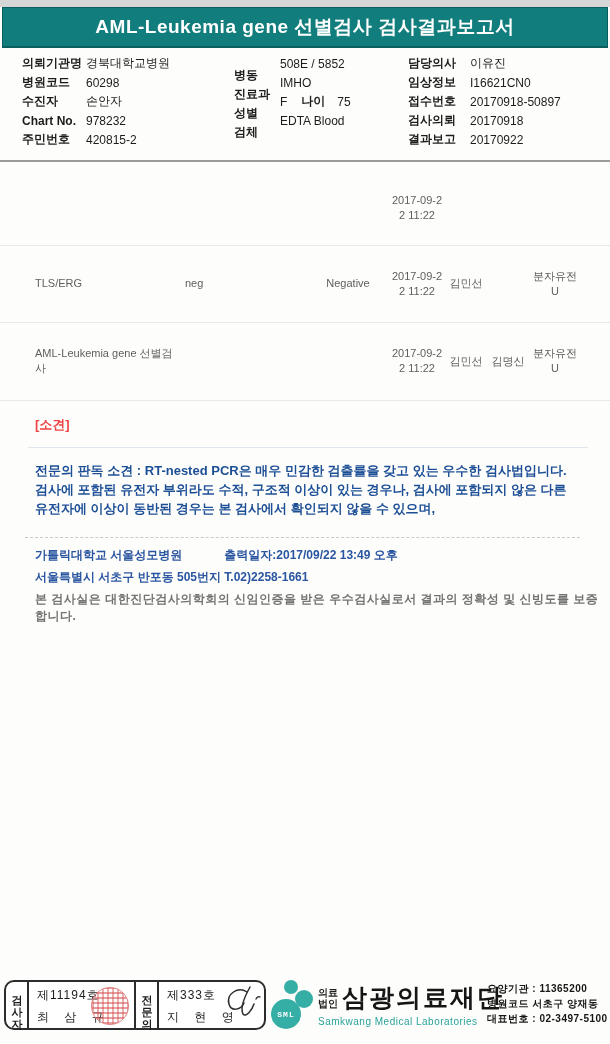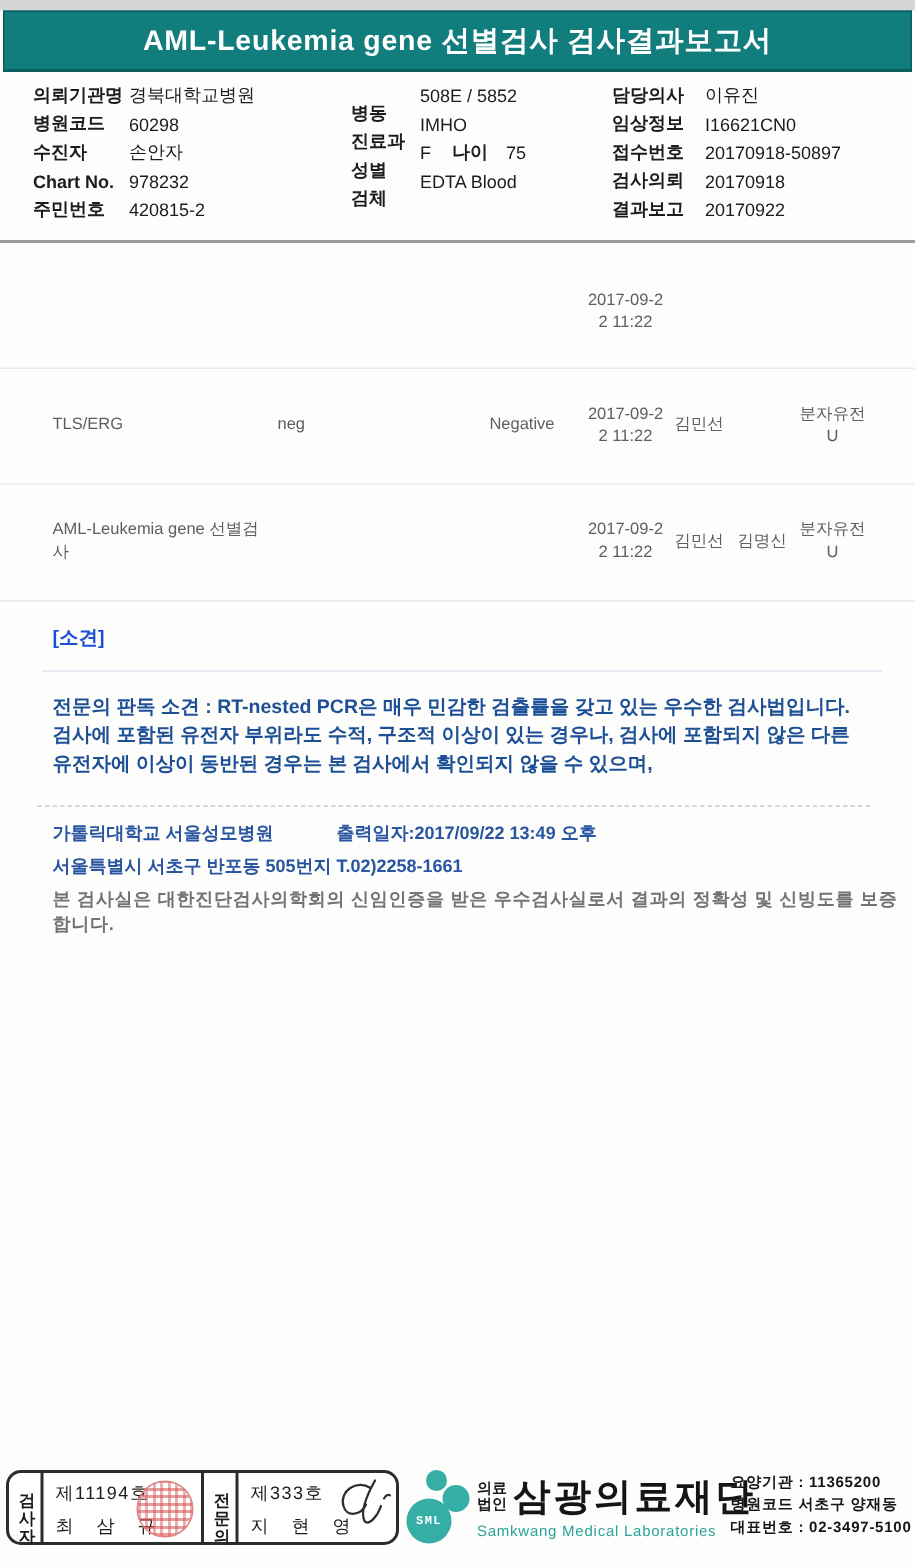--- a/index.html
+++ b/index.html
@@ -45,21 +45,21 @@
   }
   .c-name{left:35px;width:142px;text-align:left;}
   .c-result{left:185px;width:95px;text-align:left;}
   .c-flag{left:322px;width:52px;text-align:center;}
   .c-date{left:390px;width:54px;text-align:center;}
   .c-s1{left:447px;width:38px;text-align:center;}
   .c-s2{left:489px;width:38px;text-align:center;}
   .c-dept{left:532px;width:46px;text-align:center;}
 
   
-  .opinion-header{position:absolute;left:35px;top:416px;font-size:13px;font-weight:bold;color:#1d4ed8;}
+  .opinion-header{position:absolute;left:35px;top:416px;font-size:13px;font-weight:bold;color:#ef4444;}
   .opinion-rule{position:absolute;top:447px;left:28px;width:560px;border-top:1px solid #dfe6ee;}
   .opinion-body{position:absolute;left:35px;top:461px;width:552px;font-size:13px;font-weight:bold;color:#1d4f96;}
   .opinion-body div{line-height:19px;}
   .dashed-rule{position:absolute;top:537px;left:25px;width:555px;border-top:1px dashed #a9a9a9;opacity:.6;}
 
   
   .hosp-line1{position:absolute;left:35px;top:547px;font-size:12px;font-weight:bold;color:#2a55a0;display:flex;}
   .hosp-line1 .print{margin-left:42px;}
   .hosp-line2{position:absolute;left:35px;top:569px;font-size:12px;font-weight:bold;color:#2a55a0;}
   .hosp-line3{position:absolute;left:35px;top:591px;font-size:12px;font-weight:bold;color:#737373;letter-spacing:0.5px;}

